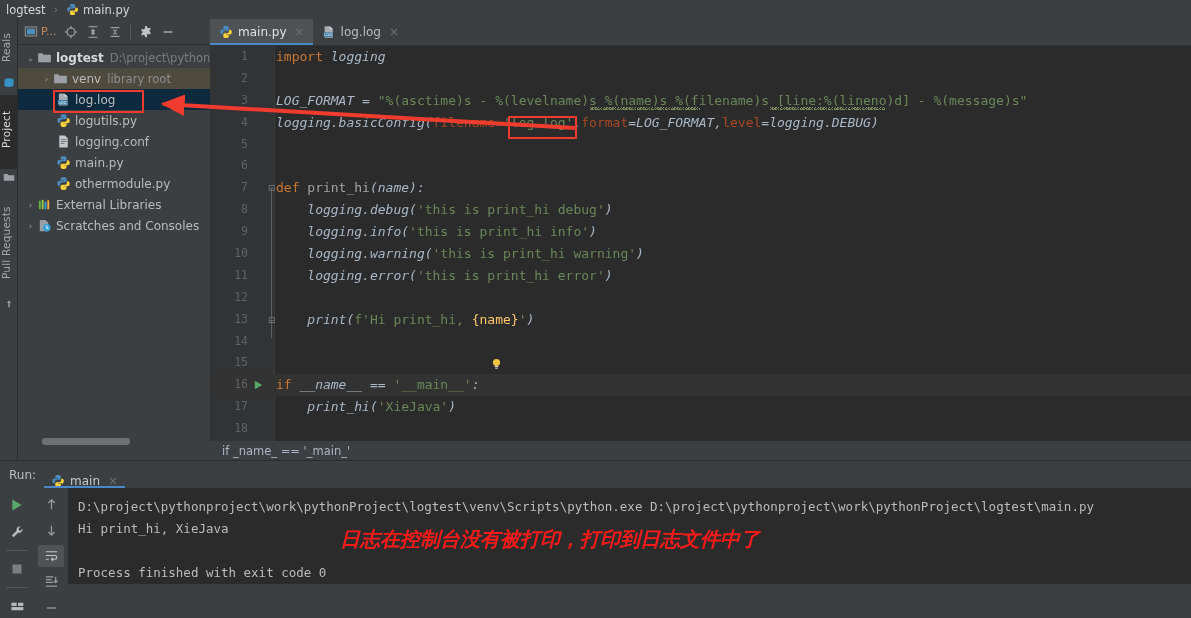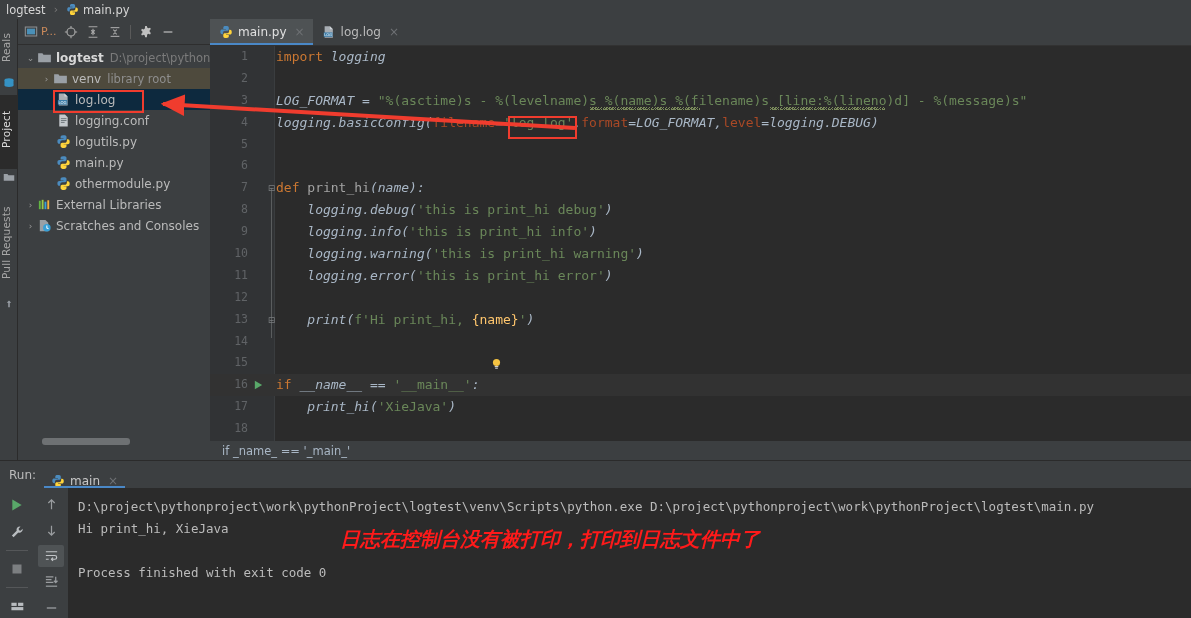--- a/index.html
+++ b/index.html
@@ -185,21 +185,21 @@
     background: #3c3f41; display: flex; flex-direction: column;
     align-items: center; padding-top: 5px; gap: 3px;
   }
   .rtbtn {
     width: 26px; height: 24px; display: flex; align-items: center; justify-content: center;
     border-radius: 2px;
   }
   .rtbtn.sel { background: #4f5355; }
   .rt-sep { width: 22px; height: 1px; background: #555759; margin: 3px 0; }
   .console {
-    position: absolute; left: 68px; top: 0; right: 0; height: 131px;
+    position: absolute; left: 68px; top: 0; right: 0; height: 96px;
     background: #2b2b2b; padding: 8px 0 0 10px; overflow: hidden;
   }
   .cons-line {
     font-family: "DejaVu Sans Mono", "Liberation Mono", monospace;
     font-size: 12.5px; color: #bbbbbb; line-height: 22px; white-space: pre;
   }
 
   
   .anno-box {
     position: absolute; border: 2px solid #f03c2e; pointer-events: none;
@@ -329,35 +329,35 @@
             <rect x="2" y="8.5" width="10" height="5" fill="#3d7eaa"></rect>
             <text x="7" y="12.4" font-size="4.2" fill="#ffffff" text-anchor="middle" font-family="DejaVu Sans">LOG</text>
           </svg>
         </span>
         <span class="tlabel">log.log</span>
       </div>
 
       <div class="trow indent-3">
         <span class="ficon">
           <svg width="15" height="15" viewBox="0 0 16 16">
+            <path d="M7.5 1.2c-2 0-2.6.8-2.6 1.9v1.6h3.1v.5H3.6c-1.2 0-2.1.7-2.1 2.6s.8 2.7 2 2.7h1V8.9c0-1.3 1-2.2 2.3-2.2h2.6c1 0 1.8-.8 1.8-1.8V3.1c0-1-.8-1.8-1.9-1.9H7.5z" fill="#4b8bbe"></path>
+            <path d="M8.6 14.8c2 0 2.6-.8 2.6-1.9v-1.6H8.1v-.5h4.4c1.2 0 2.1-.7 2.1-2.6s-.8-2.7-2-2.7h-1v1.6c0 1.3-1 2.2-2.3 2.2H6.7c-1 0-1.8.8-1.8 1.8v1.8c0 1 .8 1.8 1.9 1.9h1.8z" fill="#ffd43b"></path>
+          </svg>
+        </span>
+        <span class="tlabel">logutils.py</span>
+      </div>
+
+      <div class="trow indent-3">
+        <span class="ficon">
+          <svg width="15" height="15" viewBox="0 0 16 16">
             <path d="M3.5 1.5h6L12.5 4.6V14.5h-9z" fill="#c3c8cc"></path>
             <path d="M5.2 6h6M5.2 8h6M5.2 10h4" stroke="#6c7479" stroke-width="1"></path>
           </svg>
         </span>
         <span class="tlabel">logging.conf</span>
-      </div>
-
-      <div class="trow indent-3">
-        <span class="ficon">
-          <svg width="15" height="15" viewBox="0 0 16 16">
-            <path d="M7.5 1.2c-2 0-2.6.8-2.6 1.9v1.6h3.1v.5H3.6c-1.2 0-2.1.7-2.1 2.6s.8 2.7 2 2.7h1V8.9c0-1.3 1-2.2 2.3-2.2h2.6c1 0 1.8-.8 1.8-1.8V3.1c0-1-.8-1.8-1.9-1.9H7.5z" fill="#4b8bbe"></path>
-            <path d="M8.6 14.8c2 0 2.6-.8 2.6-1.9v-1.6H8.1v-.5h4.4c1.2 0 2.1-.7 2.1-2.6s-.8-2.7-2-2.7h-1v1.6c0 1.3-1 2.2-2.3 2.2H6.7c-1 0-1.8.8-1.8 1.8v1.8c0 1 .8 1.8 1.9 1.9h1.8z" fill="#ffd43b"></path>
-          </svg>
-        </span>
-        <span class="tlabel">logutils.py</span>
       </div>
 
       <div class="trow indent-3">
         <span class="ficon">
           <svg width="15" height="15" viewBox="0 0 16 16">
             <path d="M7.5 1.2c-2 0-2.6.8-2.6 1.9v1.6h3.1v.5H3.6c-1.2 0-2.1.7-2.1 2.6s.8 2.7 2 2.7h1V8.9c0-1.3 1-2.2 2.3-2.2h2.6c1 0 1.8-.8 1.8-1.8V3.1c0-1-.8-1.8-1.9-1.9H7.5z" fill="#4b8bbe"></path>
             <path d="M8.6 14.8c2 0 2.6-.8 2.6-1.9v-1.6H8.1v-.5h4.4c1.2 0 2.1-.7 2.1-2.6s-.8-2.7-2-2.7h-1v1.6c0 1.3-1 2.2-2.3 2.2H6.7c-1 0-1.8.8-1.8 1.8v1.8c0 1 .8 1.8 1.9 1.9h1.8z" fill="#ffd43b"></path>
           </svg>
         </span>
         <span class="tlabel">main.py</span>

